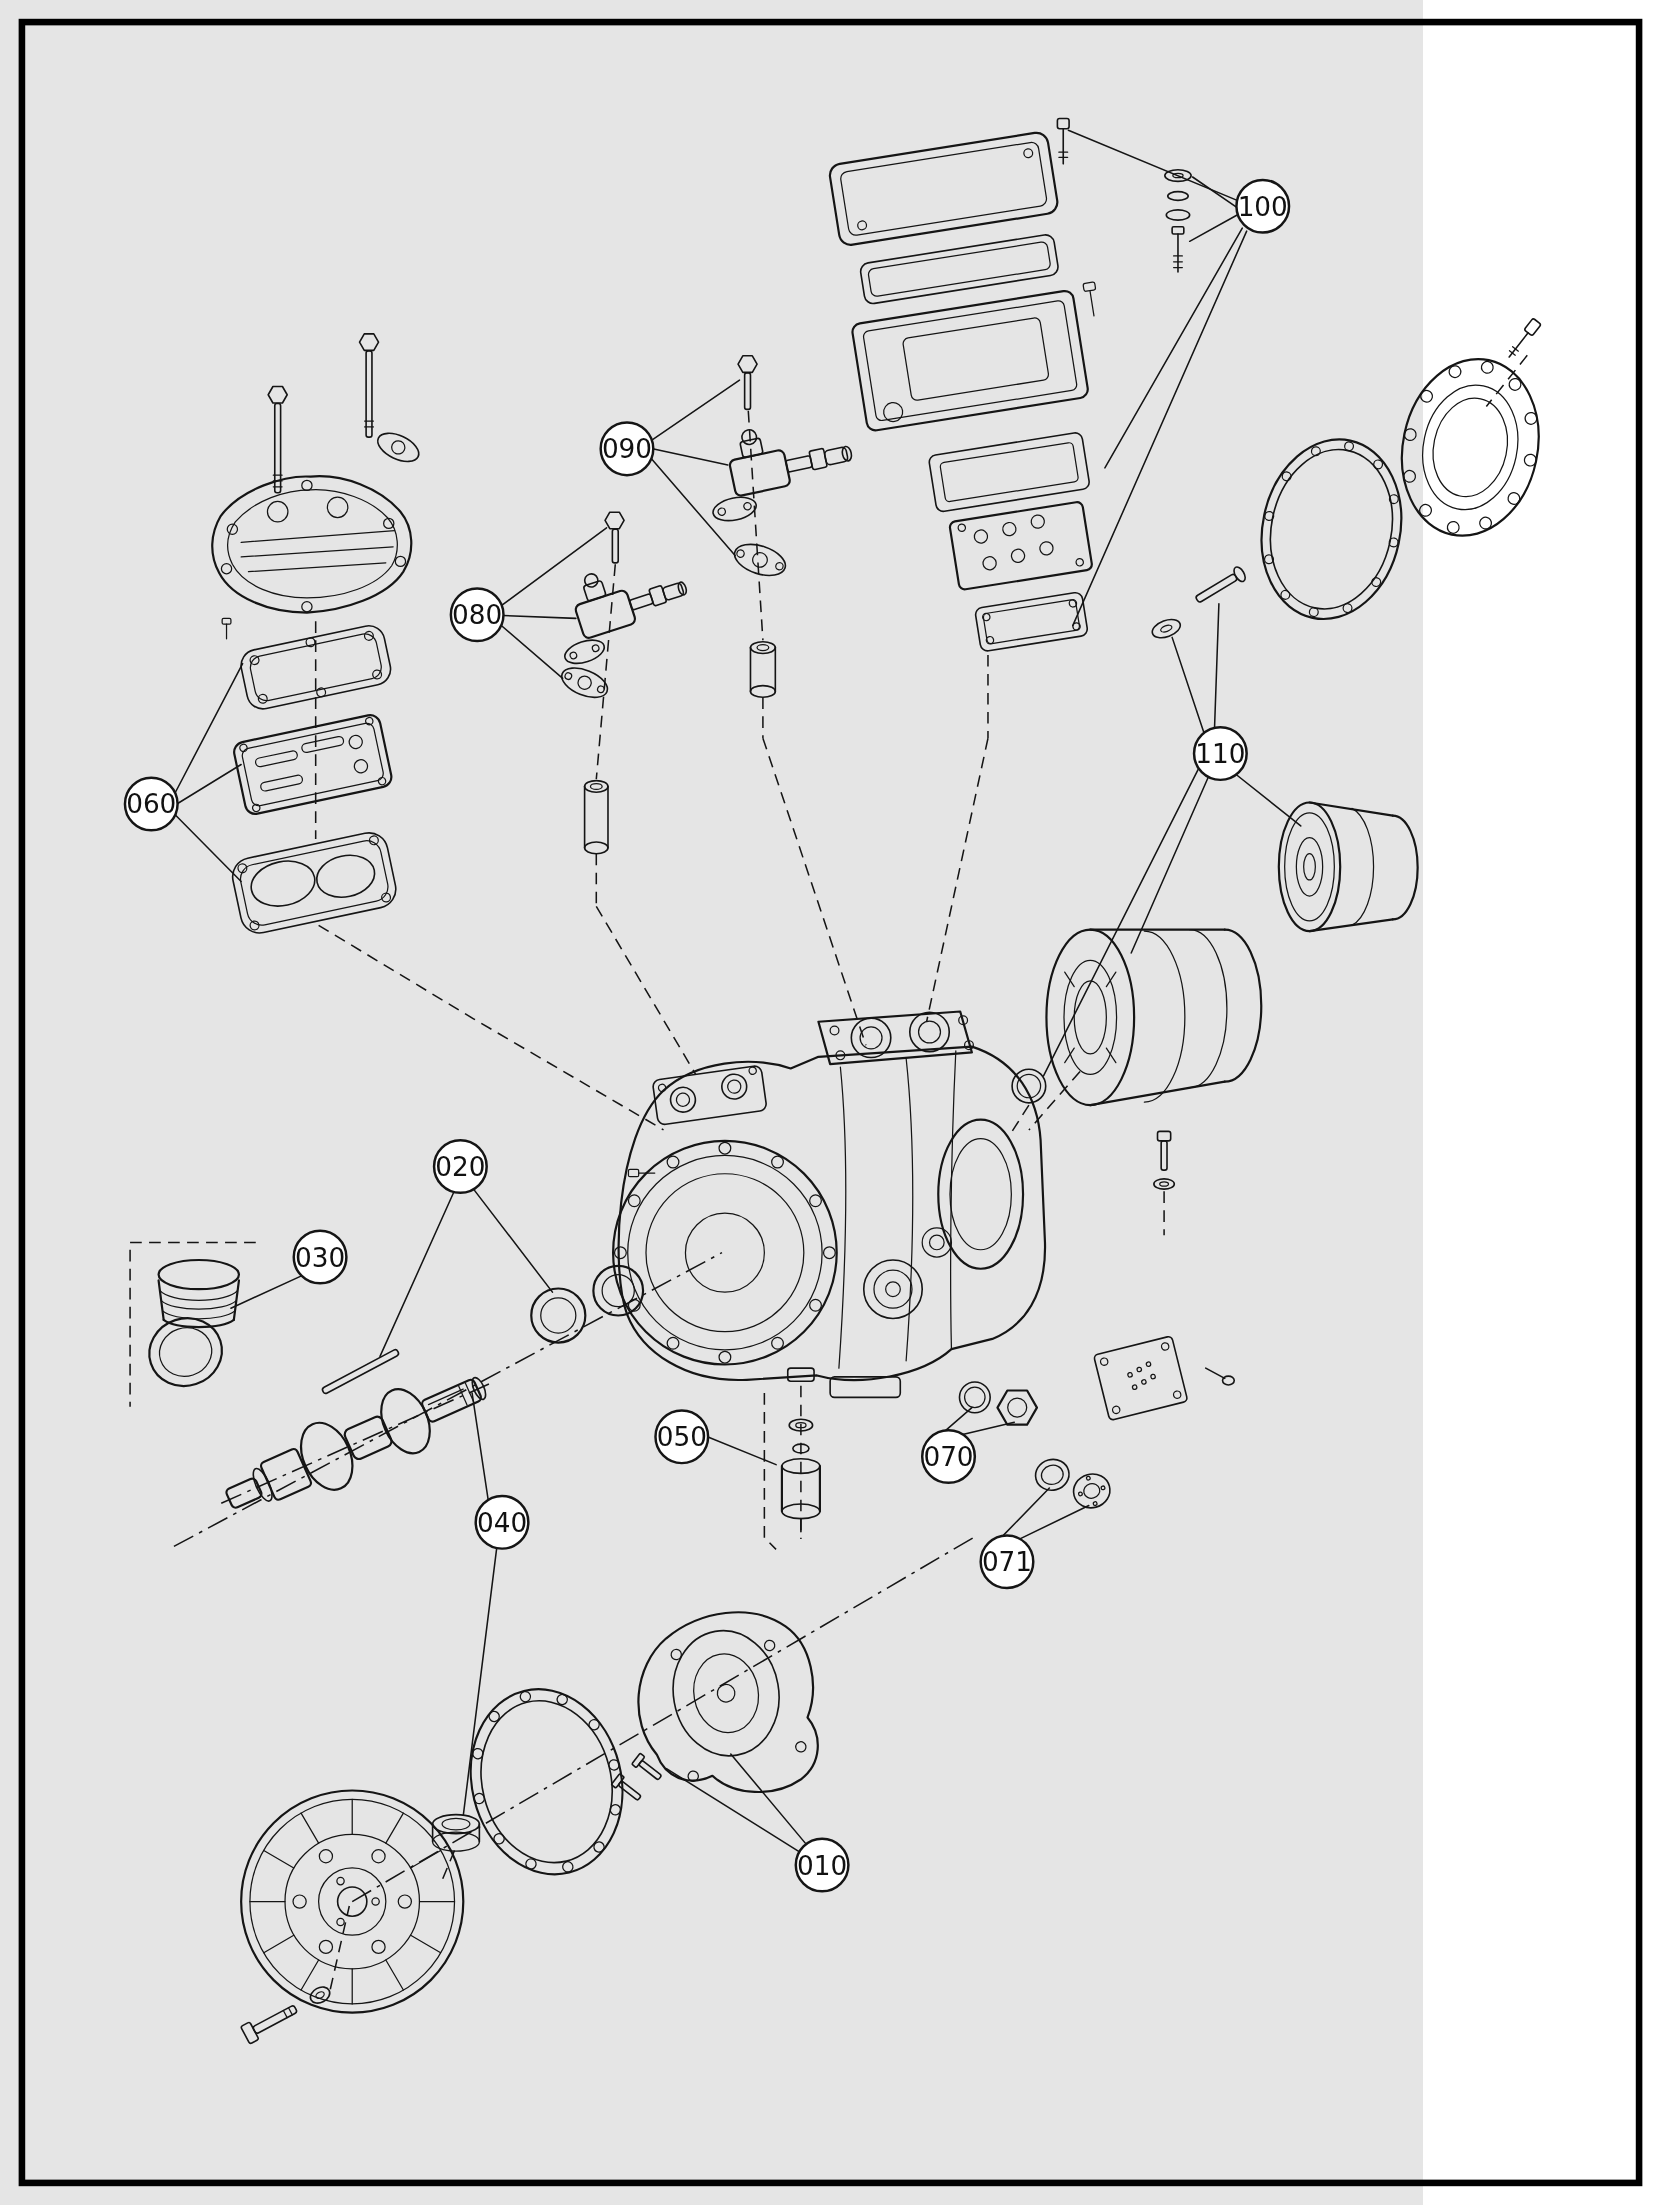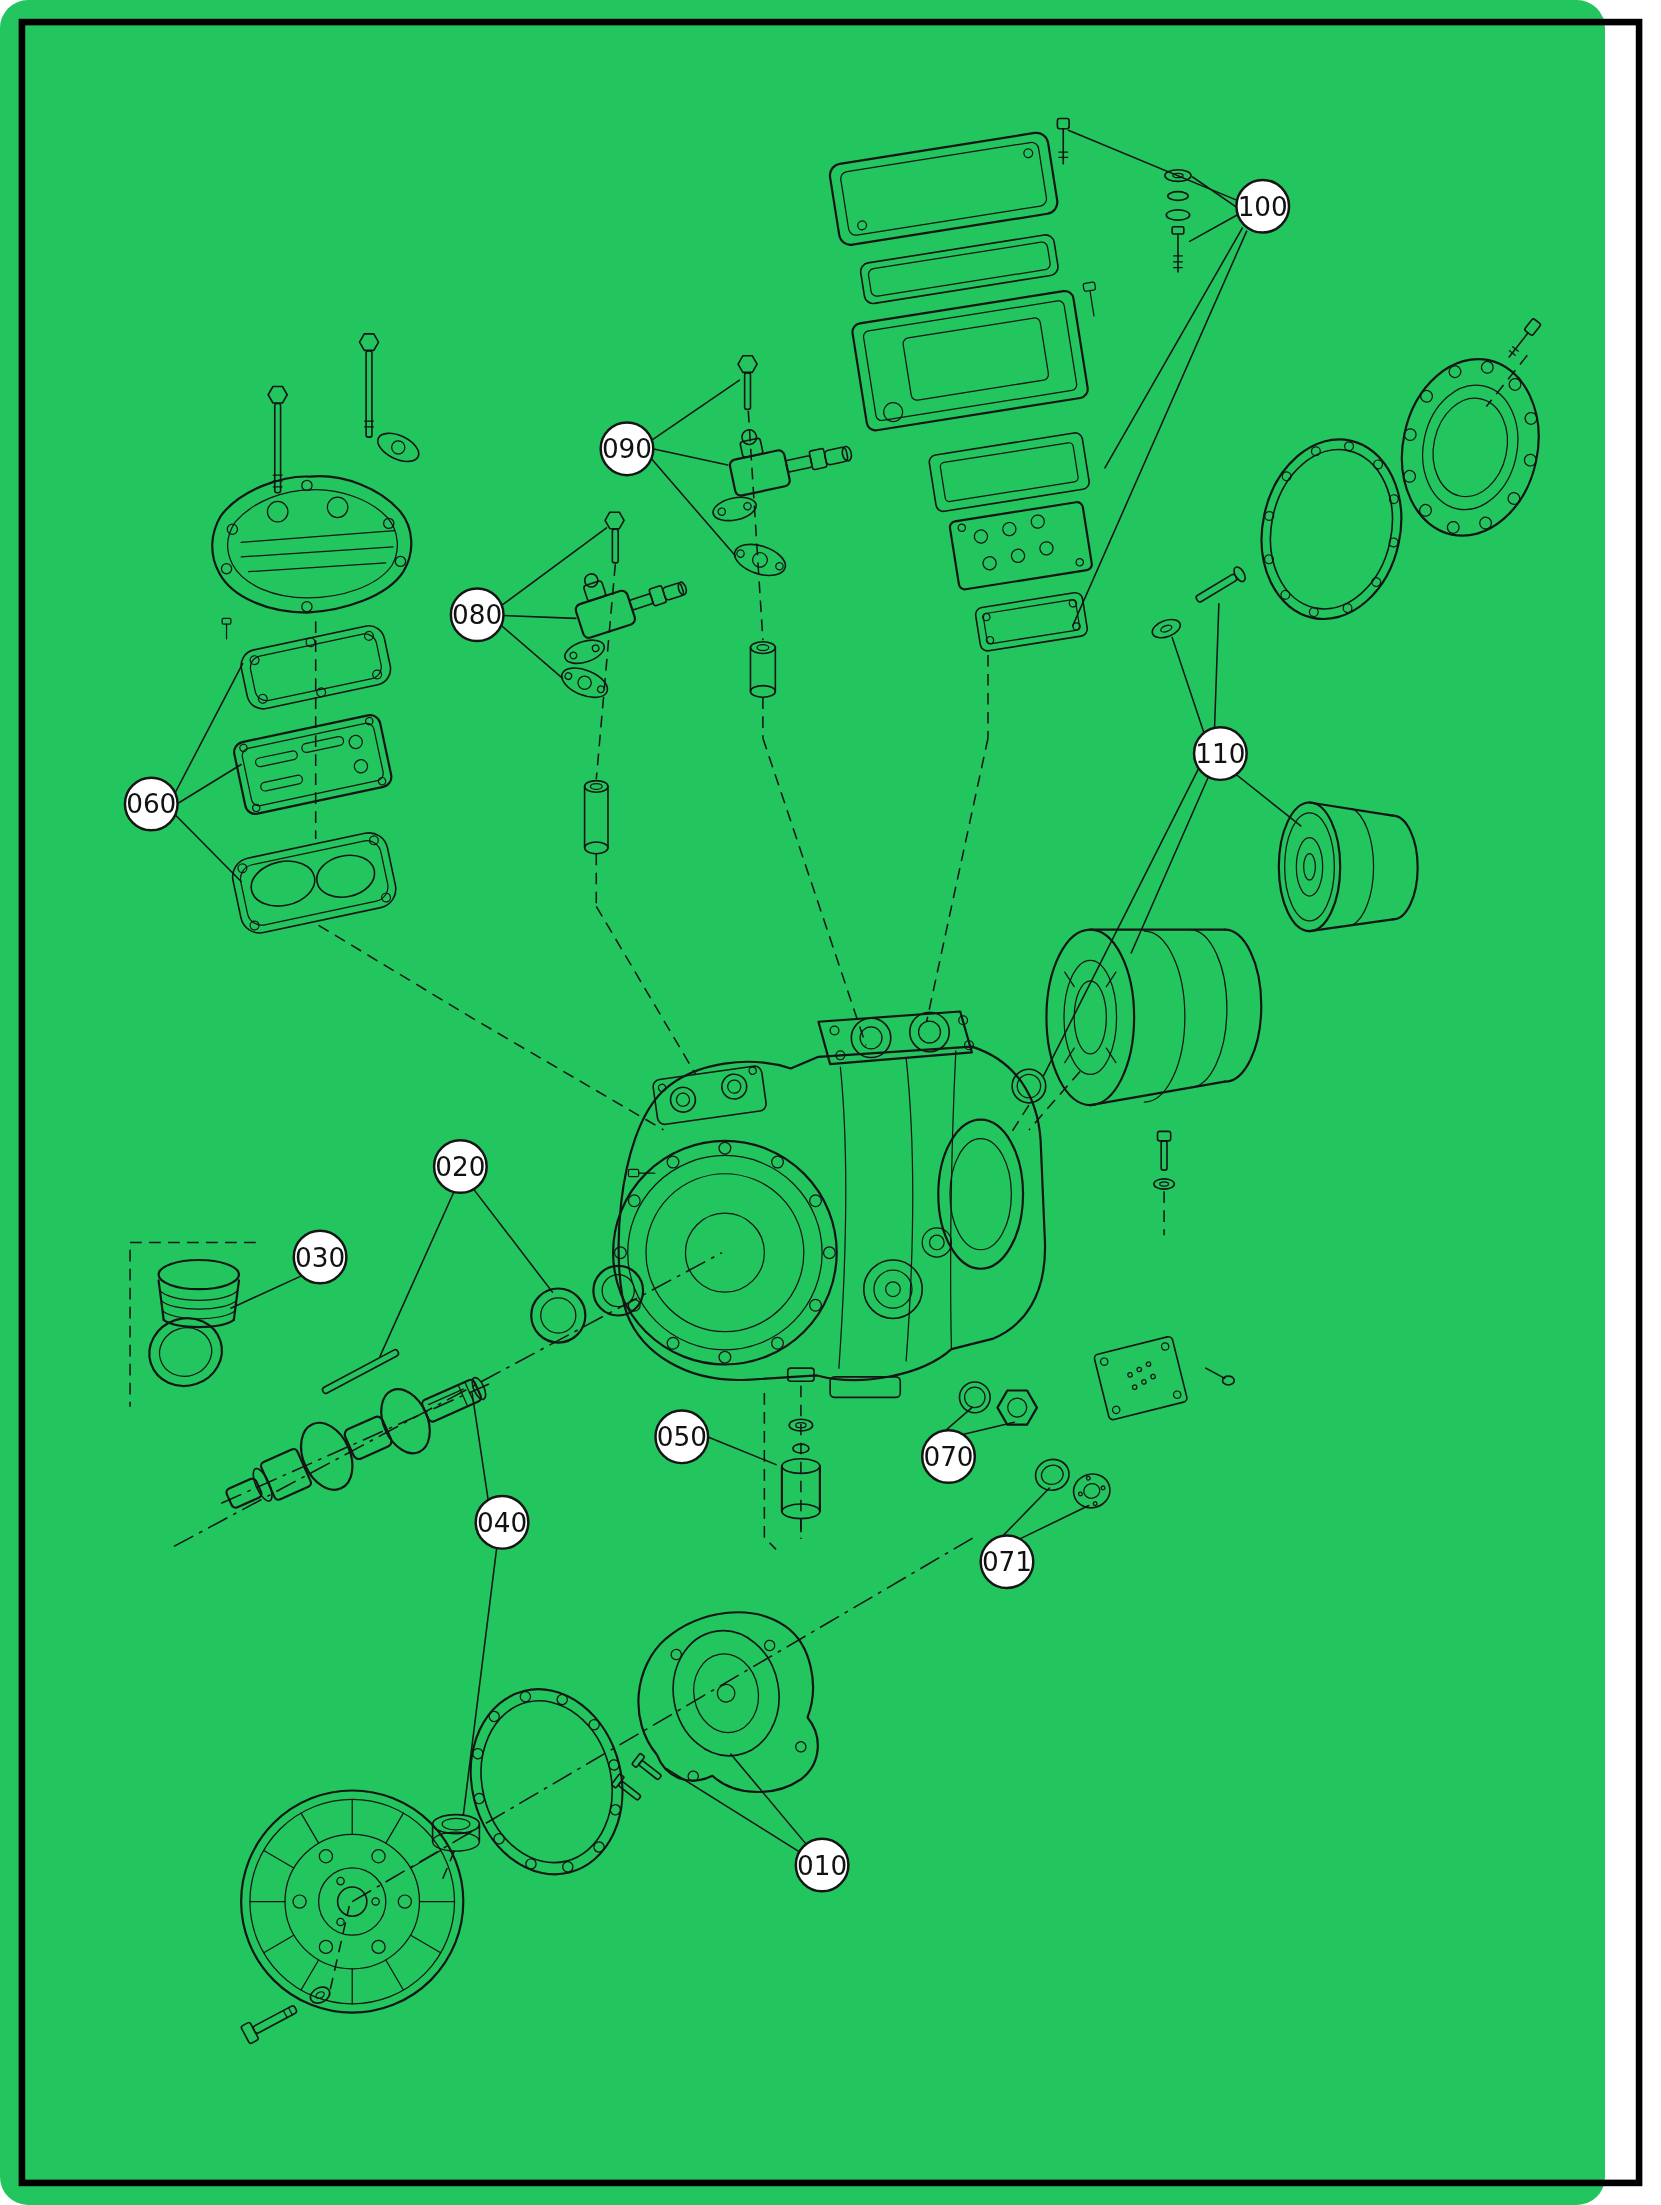--- a/index.html
+++ b/index.html
@@ -1,16 +1,16 @@
 <!DOCTYPE html>
 <html style="font-size:11.7px"><head>
 <meta charset="utf-8">
 <style>
   html,body{margin:0;padding:0;background:#ffffff;}
-  .page{position:relative;width:1605px;height:2205px;background:#22c55e;font-family:"DejaVu Sans",sans-serif;border-radius:28px;}
+  .page{position:relative;width:1423px;height:2205px;background:#e5e5e5;font-family:"DejaVu Sans",sans-serif;}
   svg{display:block;}
   .ln{fill:none;stroke:#151515;stroke-width:3;stroke-linejoin:round;stroke-linecap:round;}
   .ln2{fill:none;stroke:#151515;stroke-width:2.2;stroke-linejoin:round;stroke-linecap:round;}
   .thin{fill:none;stroke:#151515;stroke-width:1.7;stroke-linejoin:round;stroke-linecap:round;}
   .dash{fill:none;stroke:#151515;stroke-width:2.1;stroke-dasharray:16 10;stroke-linecap:butt;}
   .dashdot{fill:none;stroke:#151515;stroke-width:2.1;stroke-dasharray:30 9 5 9;stroke-linecap:butt;}
   .lead{fill:none;stroke:#151515;stroke-width:2.1;stroke-linecap:round;}
   .balloon{fill:#ffffff;stroke:#151515;stroke-width:3.4;}
   .btxt{font-family:"DejaVu Sans",sans-serif;font-size:36px;fill:#111111;text-anchor:middle;}
 </style>

